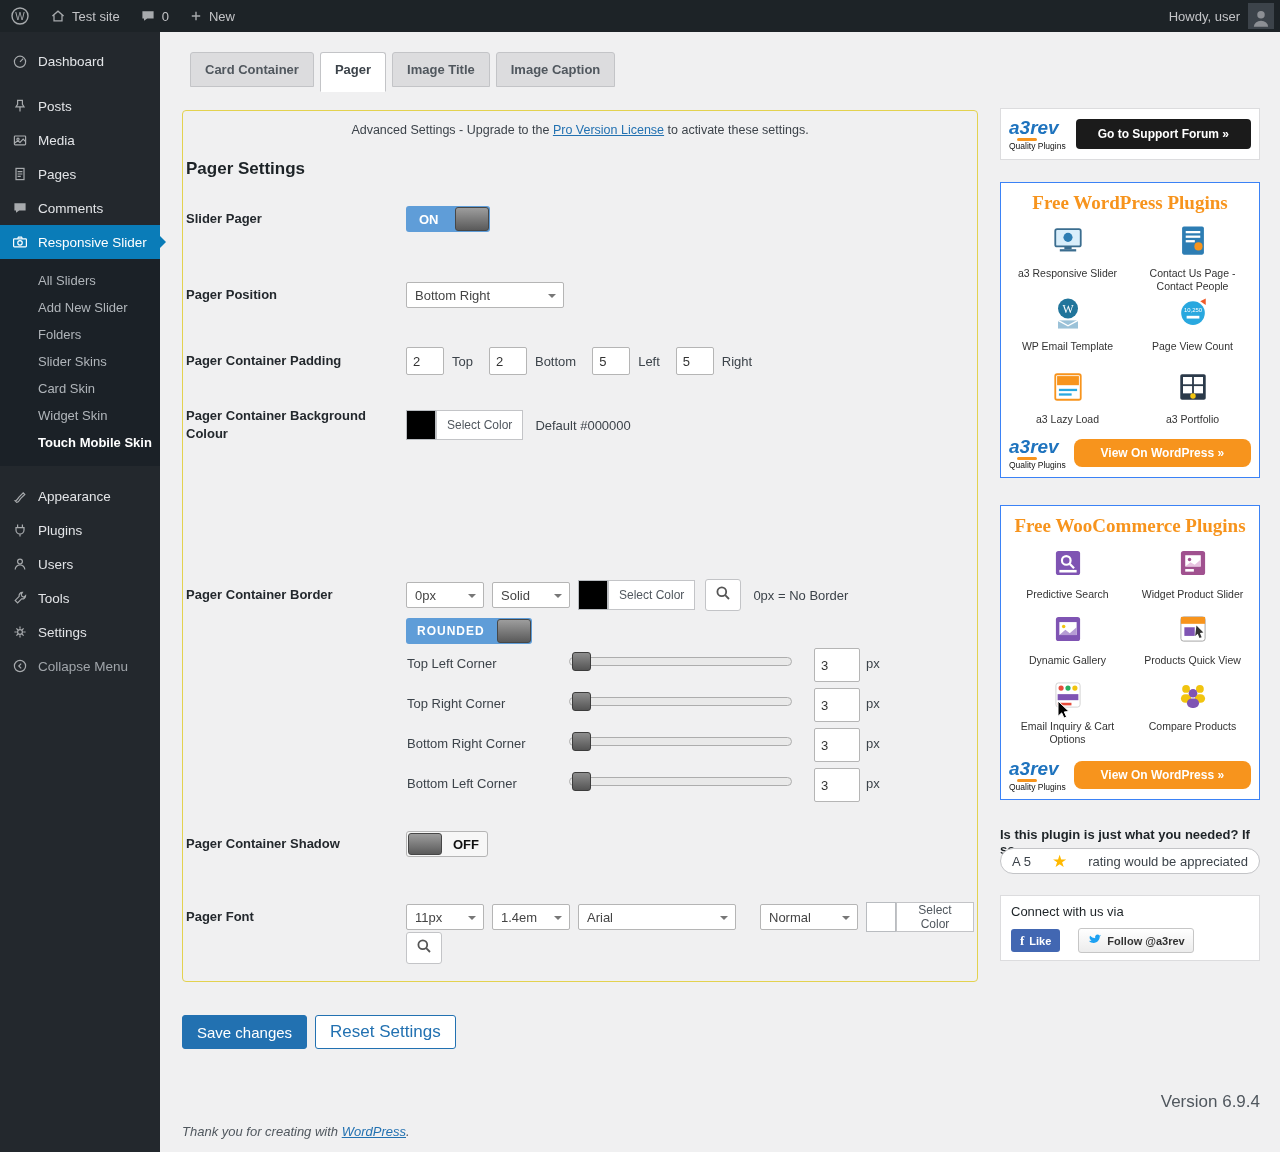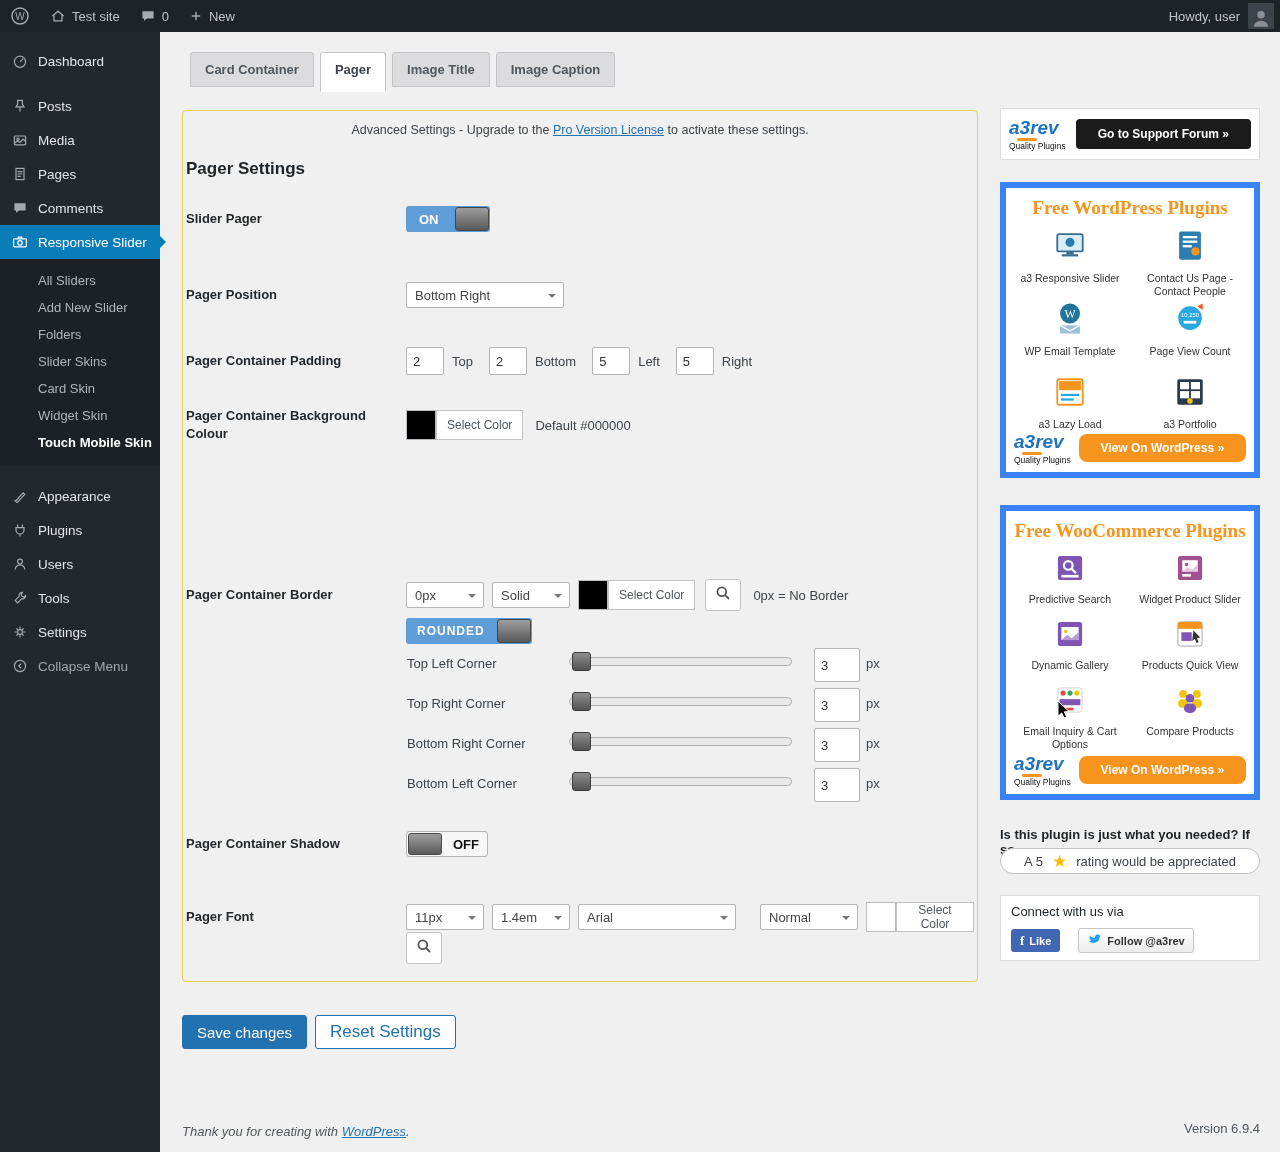--- a/index.html
+++ b/index.html
@@ -67,47 +67,47 @@
   .btn-primary { background:#2271b1; border:1px solid #2271b1; color:#fff; font-size:15px; padding:6px 14px; border-radius:3px; cursor:pointer; font-family:inherit; }
   .btn-secondary { background:#fff; border:1px solid #2271b1; color:#2271b1; font-size:17px; padding:6px 14px; border-radius:3px; cursor:pointer; font-family:inherit; }
 
   a.link { color:#2271b1; text-decoration:underline; cursor:pointer; }
 
   
   .rbox { position:absolute; left:840px; width:260px; background:#fff; border:1px solid #dcdcde; }
   #support-box { top:76px; height:52px; display:flex; align-items:center; padding:6px 8px; gap:10px; }
   .black-btn { background:#1b1b1b; color:#fff; font-weight:bold; font-size:12px; border-radius:4px; padding:8px 6px; text-align:center; flex:1; cursor:pointer; }
   .orange-btn { background:#f7941d; color:#fff; font-weight:bold; font-size:12px; border-radius:8px; padding:7px 6px; text-align:center; flex:1; cursor:pointer; }
-  .plugin-box { border:6px solid #3b82f6; }
+  .plugin-box { border:1px solid #3b82f6; }
   #wp-box { top:150px; height:296px; }
   #woo-box { top:473px; height:295px; }
   .pbox-title { color:#f7941d; font-weight:bold; font-size:19px; text-align:center; margin:9px 0 2px; font-family:"Liberation Serif", serif; }
   .pgrid { display:flex; flex-wrap:wrap; padding:2px 4px; }
   .pcell { width:50%; text-align:center; padding:3px 4px 2px; cursor:pointer; }
   #wp-box .pcell { height:73px; } #woo-box .pcell { height:66px; }
   .pcell .cap { font-size:10.5px; color:#333; line-height:1.25; margin-top:2px; }
   .pbox-footer { position:absolute; left:0; right:0; bottom:6px; display:flex; align-items:center; padding:2px 8px; gap:8px; }
   .logo { line-height:1; flex:0 0 auto; cursor:pointer; }
   .logo .l1 { font-size:19px; font-weight:bold; font-style:italic; color:#1e73be; position:relative; }
   .logo .l1::after { content:""; display:block; width:20px; height:3px; background:#f7941d; border-radius:2px; margin:1px 0 1px 8px; }
   .logo .l2 { font-size:8.5px; color:#111; }
 
   #rating-q { position:absolute; left:840px; top:795px; width:260px; font-size:13px; font-weight:bold; color:#1d2327; }
-  #rating-pill { position:absolute; left:840px; top:816px; width:260px; height:26px; background:#fff; border:1px solid #c3c4c7; border-radius:13px; display:flex; align-items:center; justify-content:center; gap:9px; font-size:13px; color:#3c434a; }
+  #rating-pill { position:absolute; left:840px; top:816px; width:260px; height:26px; background:#fff; border:1px solid #c3c4c7; border-radius:13px; display:flex; align-items:center; justify-content:center; gap:21px; font-size:13px; color:#3c434a; }
   .star { color:#ffb900; font-size:17px; line-height:1; }
 
   #connect-box { top:863px; height:66px; padding:8px 10px; }
   #connect-box .ctitle { font-size:13px; color:#1d2327; }
   .connect-row { display:flex; align-items:center; gap:18px; margin-top:9px; }
   .fb-btn { background:#4267b2; color:#fff; font-size:11px; font-weight:bold; border-radius:3px; padding:5px 9px; display:flex; align-items:center; gap:5px; cursor:pointer; }
   .fb-f { font-family:"Liberation Serif", serif; font-weight:bold; font-size:13px; line-height:1; }
   .tw-btn { background:linear-gradient(#fff,#ececec); border:1px solid #c6c6c6; border-radius:3px; padding:4px 8px; display:flex; align-items:center; gap:5px; font-size:11px; font-weight:bold; color:#333; cursor:pointer; }
 
   #footer-thanks { position:absolute; left:22px; top:1092px; font-style:italic; font-size:13px; color:#50575e; }
-  #footer-version { position:absolute; right:20px; top:1089px; font-size:13px; color:#50575e; }
+  #footer-version { position:absolute; right:20px; top:1060px; font-size:17px; color:#50575e; }
   #mouse-cursor { position:absolute; left:897px; top:668px; z-index:80; }
 </style>
 </head>
 <body>
 
 <div id="app">
 
   <div id="adminbar">
     <div class="ab-item">
       <span class="ab-icon">

